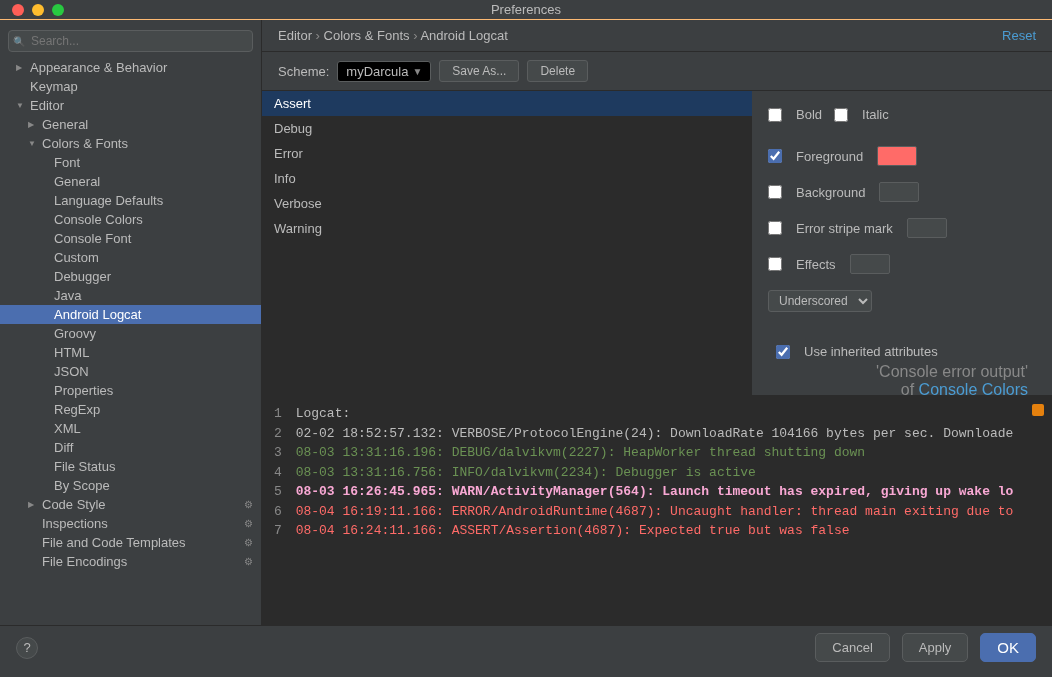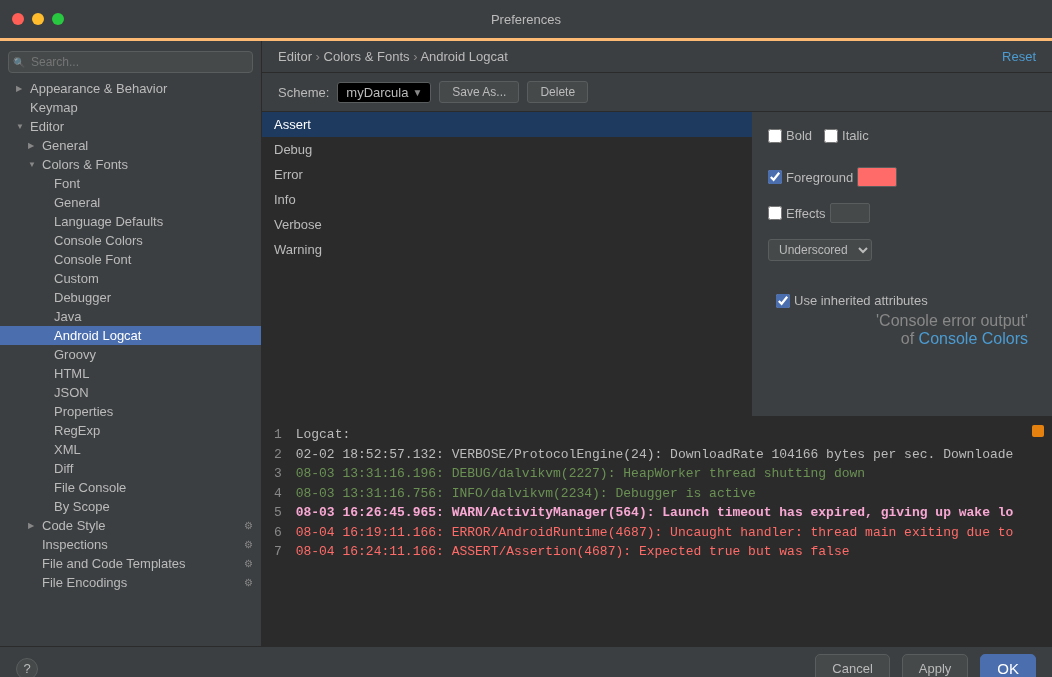--- a/index.html
+++ b/index.html
@@ -8,25 +8,25 @@
       font-size: 13px;
       background: #3c3f41;
       color: #bbbbbb;
       width: 1052px;
       height: 677px;
       overflow: hidden;
     }
 
     .title-bar {
       background: #3c3f41;
-      height: 41px;
+      height: 20px;
       display: flex;
       align-items: center;
       justify-content: center;
-      border-bottom: 3px solid #fdba74;
+      border-bottom: 1px solid #fdba74;
       position: relative;
     }
     .window-controls {
       position: absolute;
       left: 12px;
       display: flex;
       gap: 8px;
     }
     .dot {
       width: 12px; height: 12px; border-radius: 50%;
@@ -190,21 +190,21 @@
 
     .font-style-row {
       display: flex;
       align-items: center;
       gap: 12px;
       margin-bottom: 8px;
     }
     .checkbox-row {
       display: flex;
       align-items: center;
-      gap: 4px;
+      gap: 14px;
       padding: 4px 0;
     }
     .checkbox-row input[type="checkbox"] {
       width: 14px; height: 14px;
       cursor: pointer;
       accent-color: #4b6eaf;
     }
     .color-swatch {
       width: 40px; height: 20px;
       border: 1px solid #5a5d5e;
@@ -455,21 +455,21 @@
       <div class="tree-item tree-indent-3">
         <span class="triangle"></span>
         <span>XML</span>
       </div>
       <div class="tree-item tree-indent-3">
         <span class="triangle"></span>
         <span>Diff</span>
       </div>
       <div class="tree-item tree-indent-3">
         <span class="triangle"></span>
-        <span>File Console</span>
+        <span>File Status</span>
       </div>
       <div class="tree-item tree-indent-3">
         <span class="triangle"></span>
         <span>By Scope</span>
       </div>
       <div class="tree-item tree-indent-2">
         <span class="triangle triangle-right"></span>
         <span>Code Style</span>
         <span style="margin-left: auto; font-size:10px; color:#888;">⚙</span>
       </div>
@@ -548,21 +548,31 @@
               <span>Italic</span>
             </div>
           </div>
 
           <div class="checkbox-row">
             <input type="checkbox" checked="" style="">
             <span>Foreground</span>
             <div class="color-swatch red"></div>
           </div>
 
-
+          <div class="checkbox-row">
+            <input type="checkbox" style="">
+            <span>Background</span>
+            <div class="color-swatch empty"></div>
+          </div>
+
+          <div class="checkbox-row">
+            <input type="checkbox" style="">
+            <span>Error stripe mark</span>
+            <div class="color-swatch empty"></div>
+          </div>
 
           <div class="checkbox-row">
             <input type="checkbox" style="">
             <span>Effects</span>
             <div class="color-swatch empty"></div>
           </div>
 
           <div class="underline-select">
             <select>
               <option>Underscored</option>

